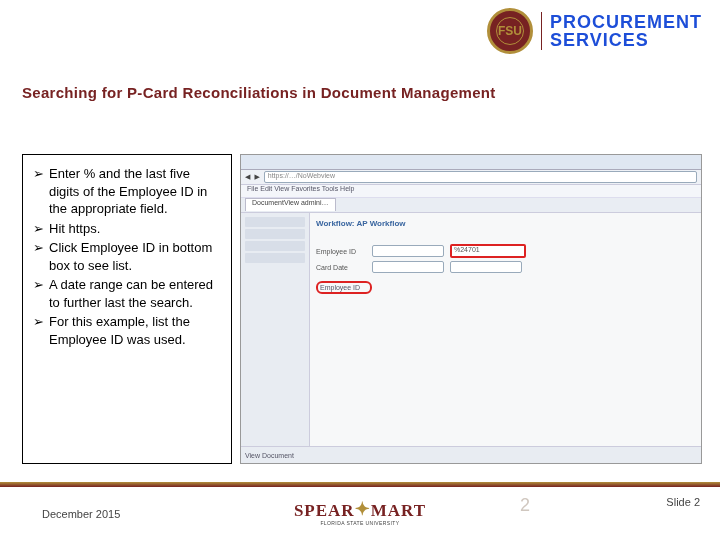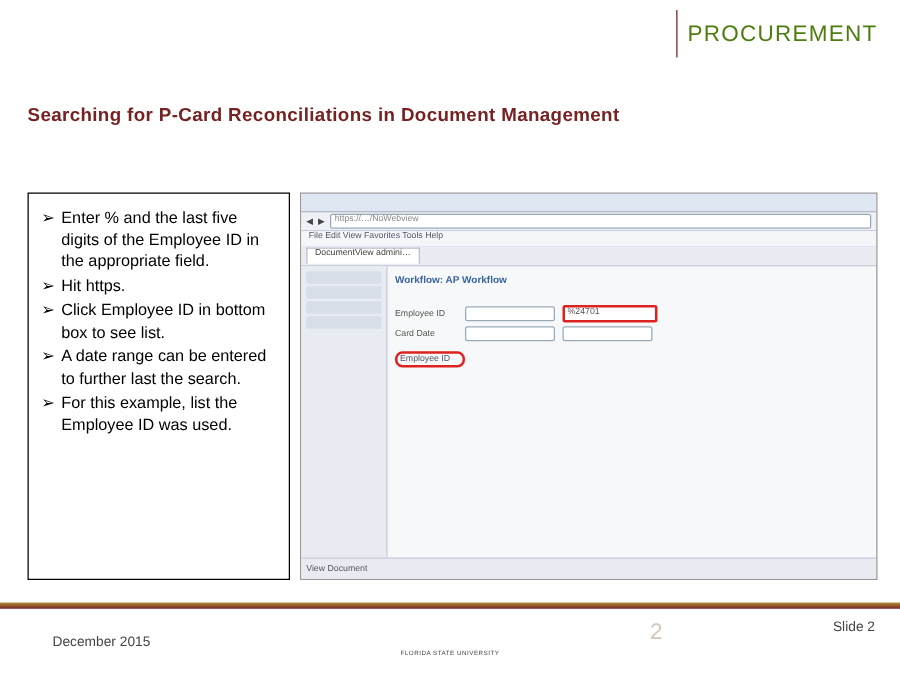--- a/index.html
+++ b/index.html
@@ -1,21 +1,21 @@
 <!DOCTYPE html>
 <html><head>
 <meta charset="utf-8">
 <style>
 html,body{margin:0;padding:0;font-family:Arial,Helvetica,sans-serif;background:#fff;color:#000}
 .slide{width:720px;height:540px;position:relative;overflow:hidden}
 .header{position:absolute;top:8px;right:18px;display:flex;align-items:center;gap:8px}
 .seal{width:40px;height:40px;border-radius:50%;background:#722;border:3px solid #b18f3a;display:flex;align-items:center;justify-content:center}
 .seal-inner{width:26px;height:26px;border-radius:50%;border:1px solid #b18f3a;color:#b18f3a;font-size:12px;display:flex;align-items:center;justify-content:center;font-weight:bold}
 .vsep{width:1px;height:38px;background:#722}
-.branding{line-height:1;color:#4d7c0f;font-weight:normal}
+.branding{line-height:1;color:#1d4ed8;font-weight:bold}
 .branding .p1{font-size:18px;letter-spacing:1px}
 .branding .p2{font-size:18px;letter-spacing:1px}
 .title{position:absolute;top:84px;left:22px;font-size:15px;font-weight:bold;color:#722;letter-spacing:0.3px}
 .body-area{position:absolute;top:154px;left:22px;right:18px;height:310px;display:flex;gap:8px}
 .bullet-box{width:210px;border:1px solid #000;padding:10px;box-sizing:border-box}
 .bullet-item{display:flex;font-size:13px;margin-bottom:2px;line-height:1.35}
 .arrow{width:16px;flex-shrink:0}
 .bullet-text{flex:1}
 .screenshot{flex:1;border:1px solid #999;background:#f7f8f9;position:relative;font-size:7px;color:#444;overflow:hidden}
 .win-title{height:14px;background:#dfe7f2;border-bottom:1px solid #aab}
@@ -45,23 +45,27 @@
 .spearmart .logo{font-family:Georgia,serif;letter-spacing:1px;color:#722;font-size:17px;font-weight:bold}
 .spearmart .logo .dag{color:#b18f3a;font-size:18px;display:inline-block;position:relative;top:-1px}
 .spearmart .sub{font-size:5px;color:#444;letter-spacing:0.4px;margin-top:-1px}
 </style>
 </head>
 <body>
 
 <div class="slide">
 
   <div class="header">
+    <div class="seal">
+      <div class="seal-inner">FSU</div>
+    </div>
     <div class="vsep"></div>
     <div class="branding">
       <div class="p1">PROCUREMENT</div>
+      <div class="p2">SERVICES</div>
     </div>
   </div>
 
   <div class="title">Searching for P-Card Reconciliations in Document Management</div>
 
   <div class="body-area">
 
     <div class="bullet-box">
       <div class="bullet-item">
           <span class="arrow">➢</span>
@@ -123,20 +127,23 @@
       <div class="footer-bar">View Document</div>
     </div>
 
   </div>
 
   <div class="footer-rule"></div>
 
   <div class="date">December 2015</div>
 
   <div class="spearmart">
+    <div class="logo">
+      <span>SPEAR</span><span class="dag">✦</span><span>MART</span>
+    </div>
     <div class="sub">FLORIDA STATE UNIVERSITY</div>
   </div>
 
   <div class="center-num">2</div>
 
   <div class="slide-num">Slide 2</div>
 
 </div>
 
 </body></html>

